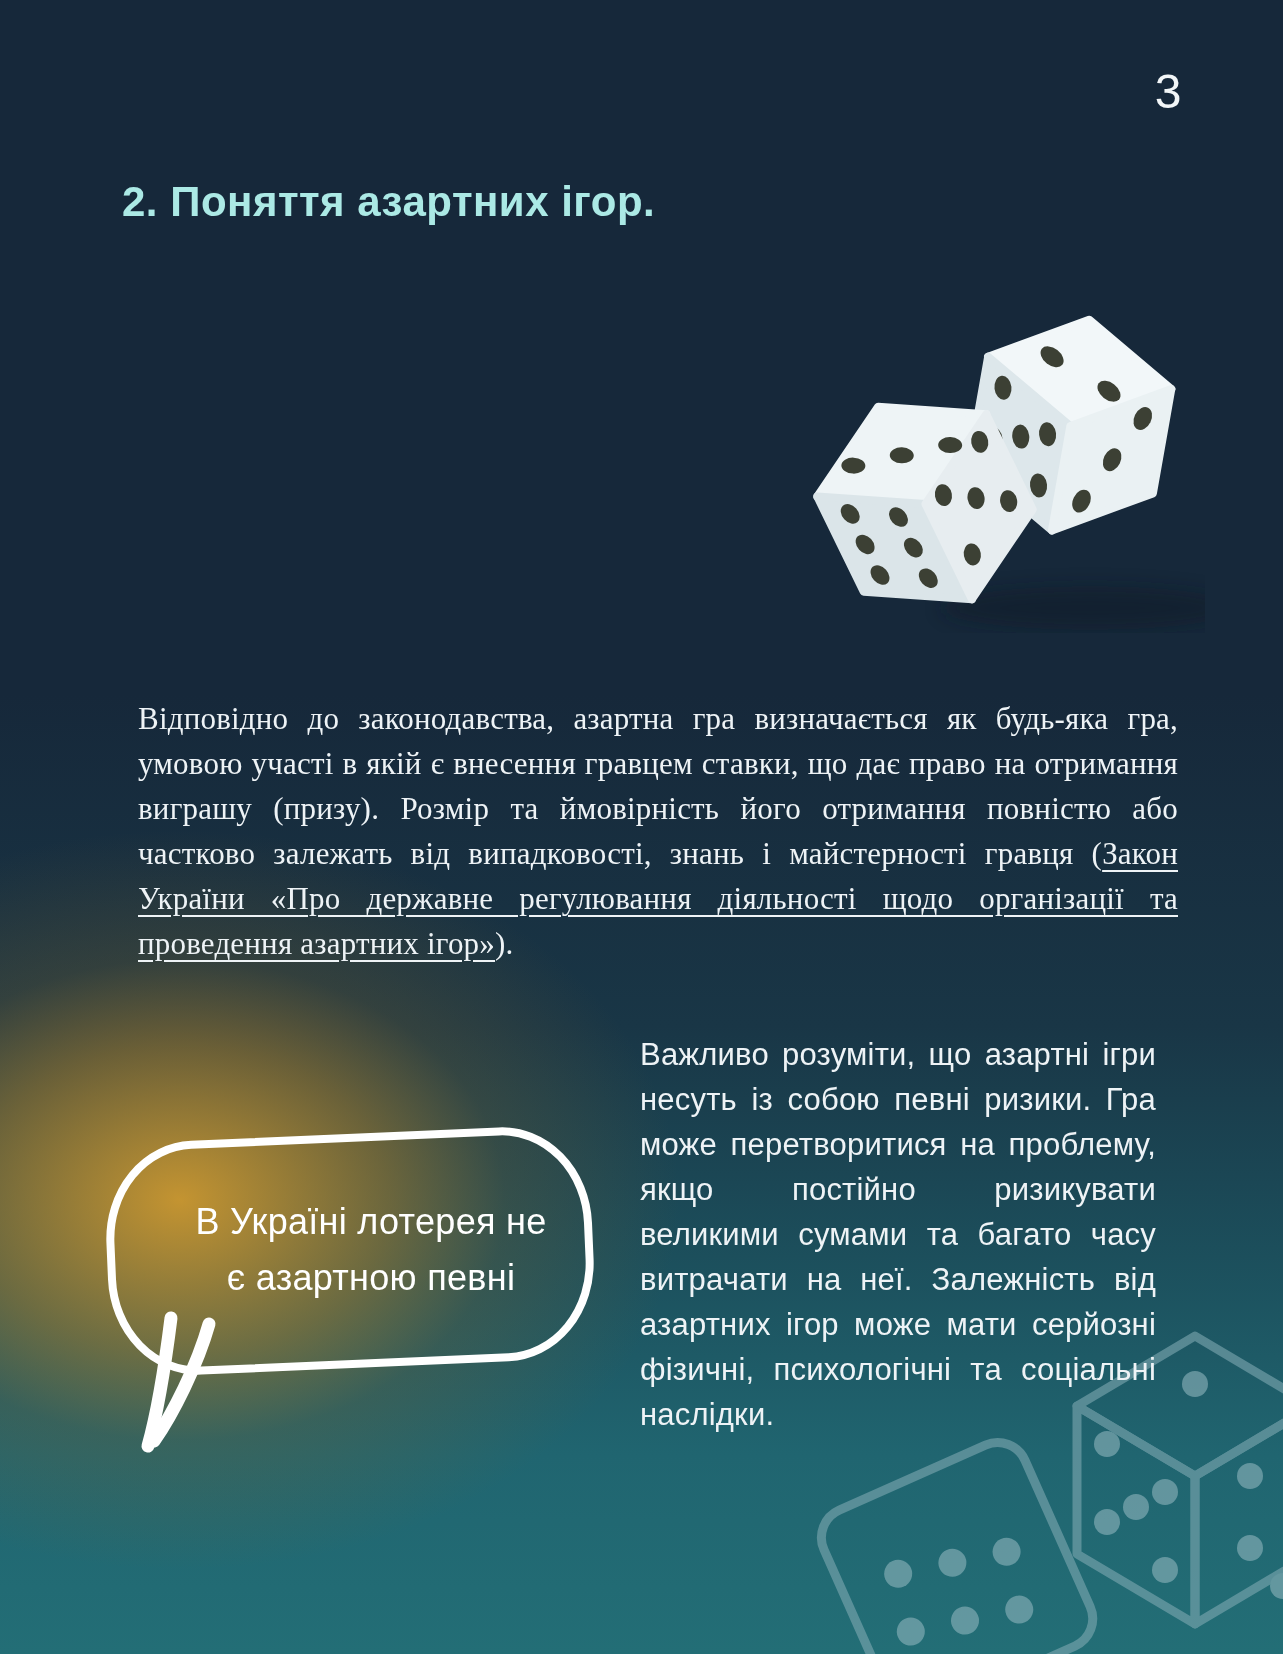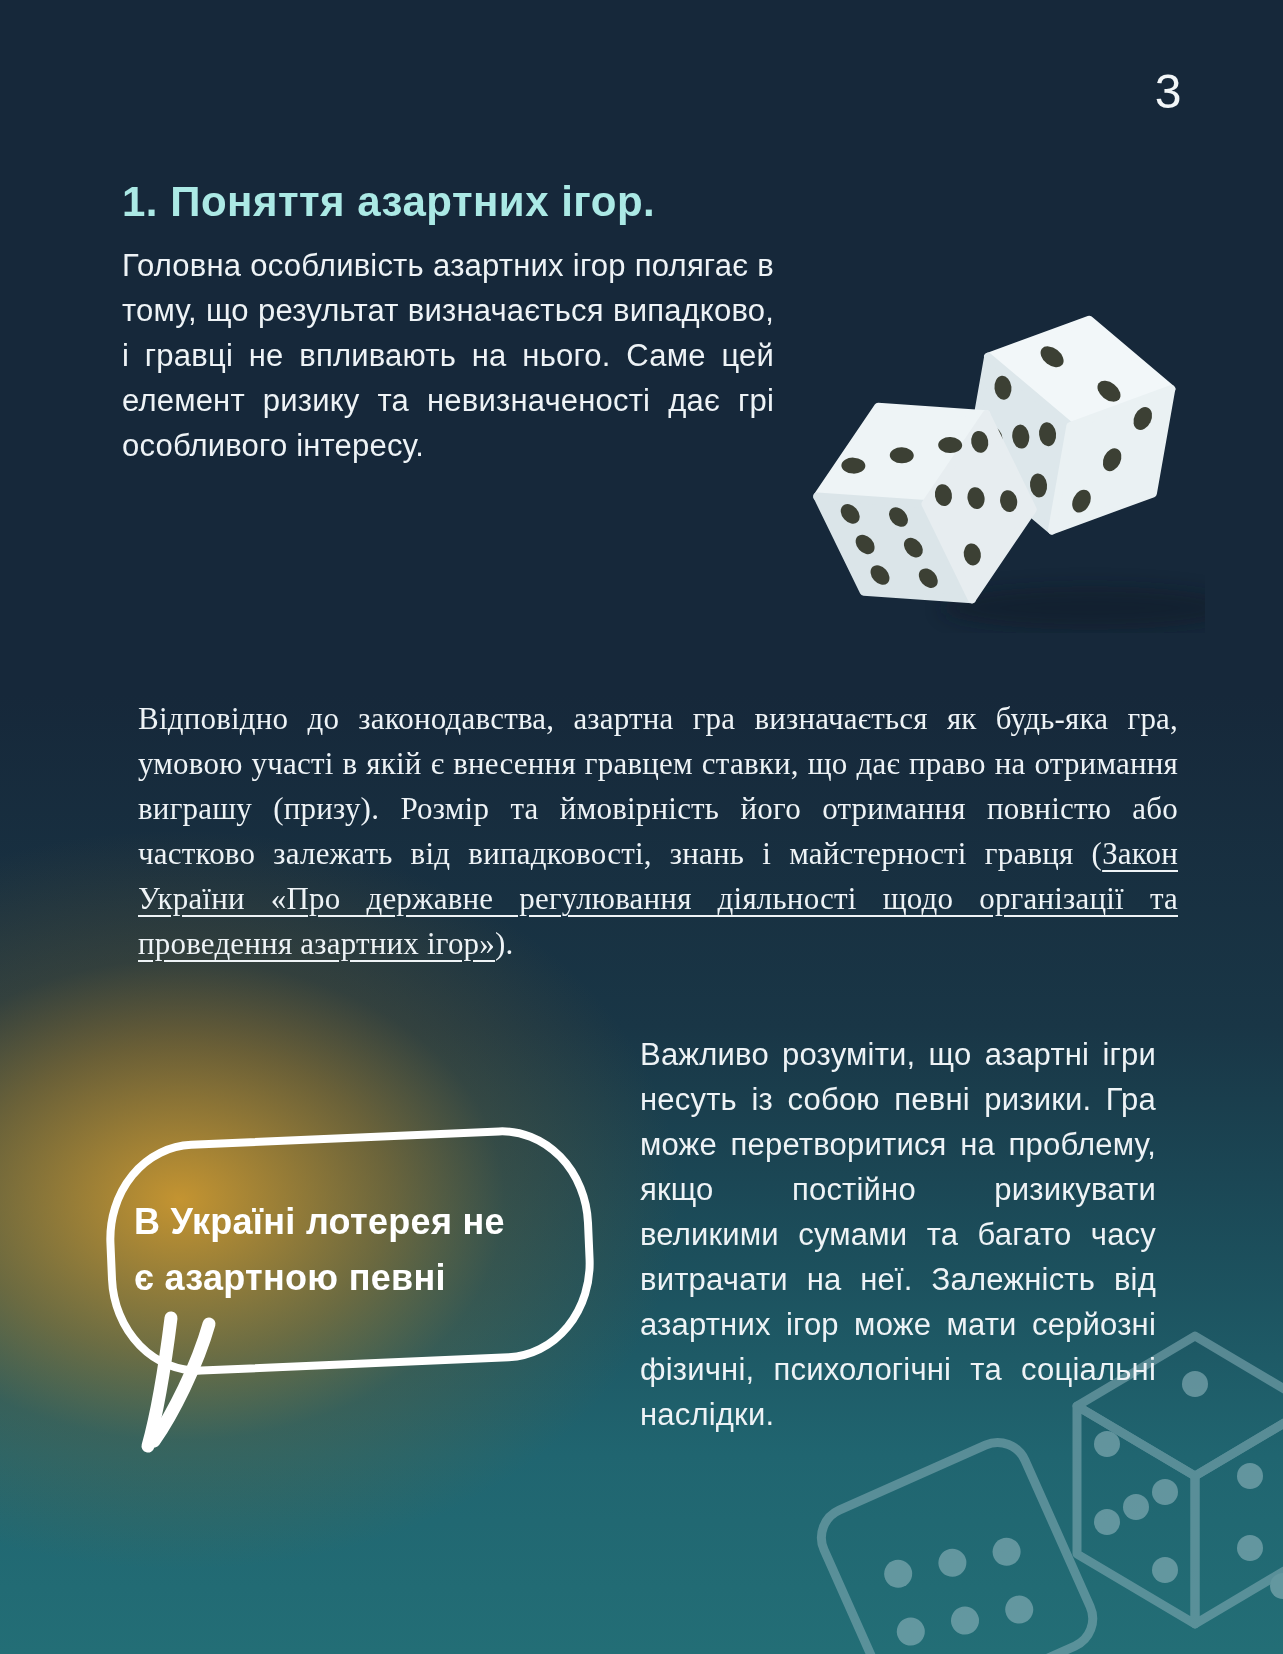--- a/index.html
+++ b/index.html
@@ -29,22 +29,22 @@
     text-align:justify;text-align-last:left;
   }
   .col-left{position:absolute;left:122px;top:243px;width:652px;}
   .col-left p{margin:0 0 7px 0;}
   .para-law{position:absolute;left:138px;top:696px;width:1040px;font-family:Liberation Serif, serif;}
   .para-risks{position:absolute;left:640px;top:1032px;width:516px;}
   .law-link{text-decoration:underline;text-underline-offset:6px;text-decoration-thickness:2px;cursor:pointer;}
   .dice-art{position:absolute;left:795px;top:288px;width:410px;height:345px;}
   .bubble-svg{position:absolute;left:85px;top:1108px;width:530px;height:360px;}
   .bubble-text{
-    position:absolute;left:134px;top:1194px;width:410px;
-    color:#ffffff;font-weight:700;font-size:36px;line-height:56px;
+    position:absolute;left:166px;top:1194px;width:410px;
+    text-align:center;color:#ffffff;font-weight:400;font-size:36px;line-height:56px;
     letter-spacing:0.3px;
   }
   .decor-dice{position:absolute;right:0;bottom:0;width:480px;height:390px;opacity:0.6;}
 </style>
 </head>
 <body>
 
 <div class="page">
 
   <div class="glow"></div>
@@ -74,24 +74,23 @@
           <circle cx="-59" cy="71" r="13"></circle>
         <circle cx="55" cy="40" r="13"></circle>
           <circle cx="55" cy="112" r="13"></circle>
           <circle cx="88" cy="150" r="13"></circle>
       </g>
     </g>
   </svg>
 
   <div class="pagenum">3</div>
 
-  <div class="heading">1. Поняття азартних ігор.</div>
+  <div class="heading">2. Поняття азартних ігор.</div>
 
   <div class="col-left body-text">
-    <p>Головна особливість азартних ігор полягає в тому, що результат визначається випадково, і гравці не впливають на нього. Саме цей елемент ризику та невизначеності дає грі особливого інтересу.</p>
   </div>
 
   <svg class="dice-art" viewBox="0 0 410 345" aria-hidden="true">
     <defs>
         <filter id="blur1" x="-50%" y="-50%" width="200%" height="200%">
           <feGaussianBlur stdDeviation="9"></feGaussianBlur>
         </filter>
       </defs>
     <ellipse cx="295" cy="320" rx="150" ry="22" fill="#0a1723" opacity="0.4" filter="url(#blur1)"></ellipse>
 

